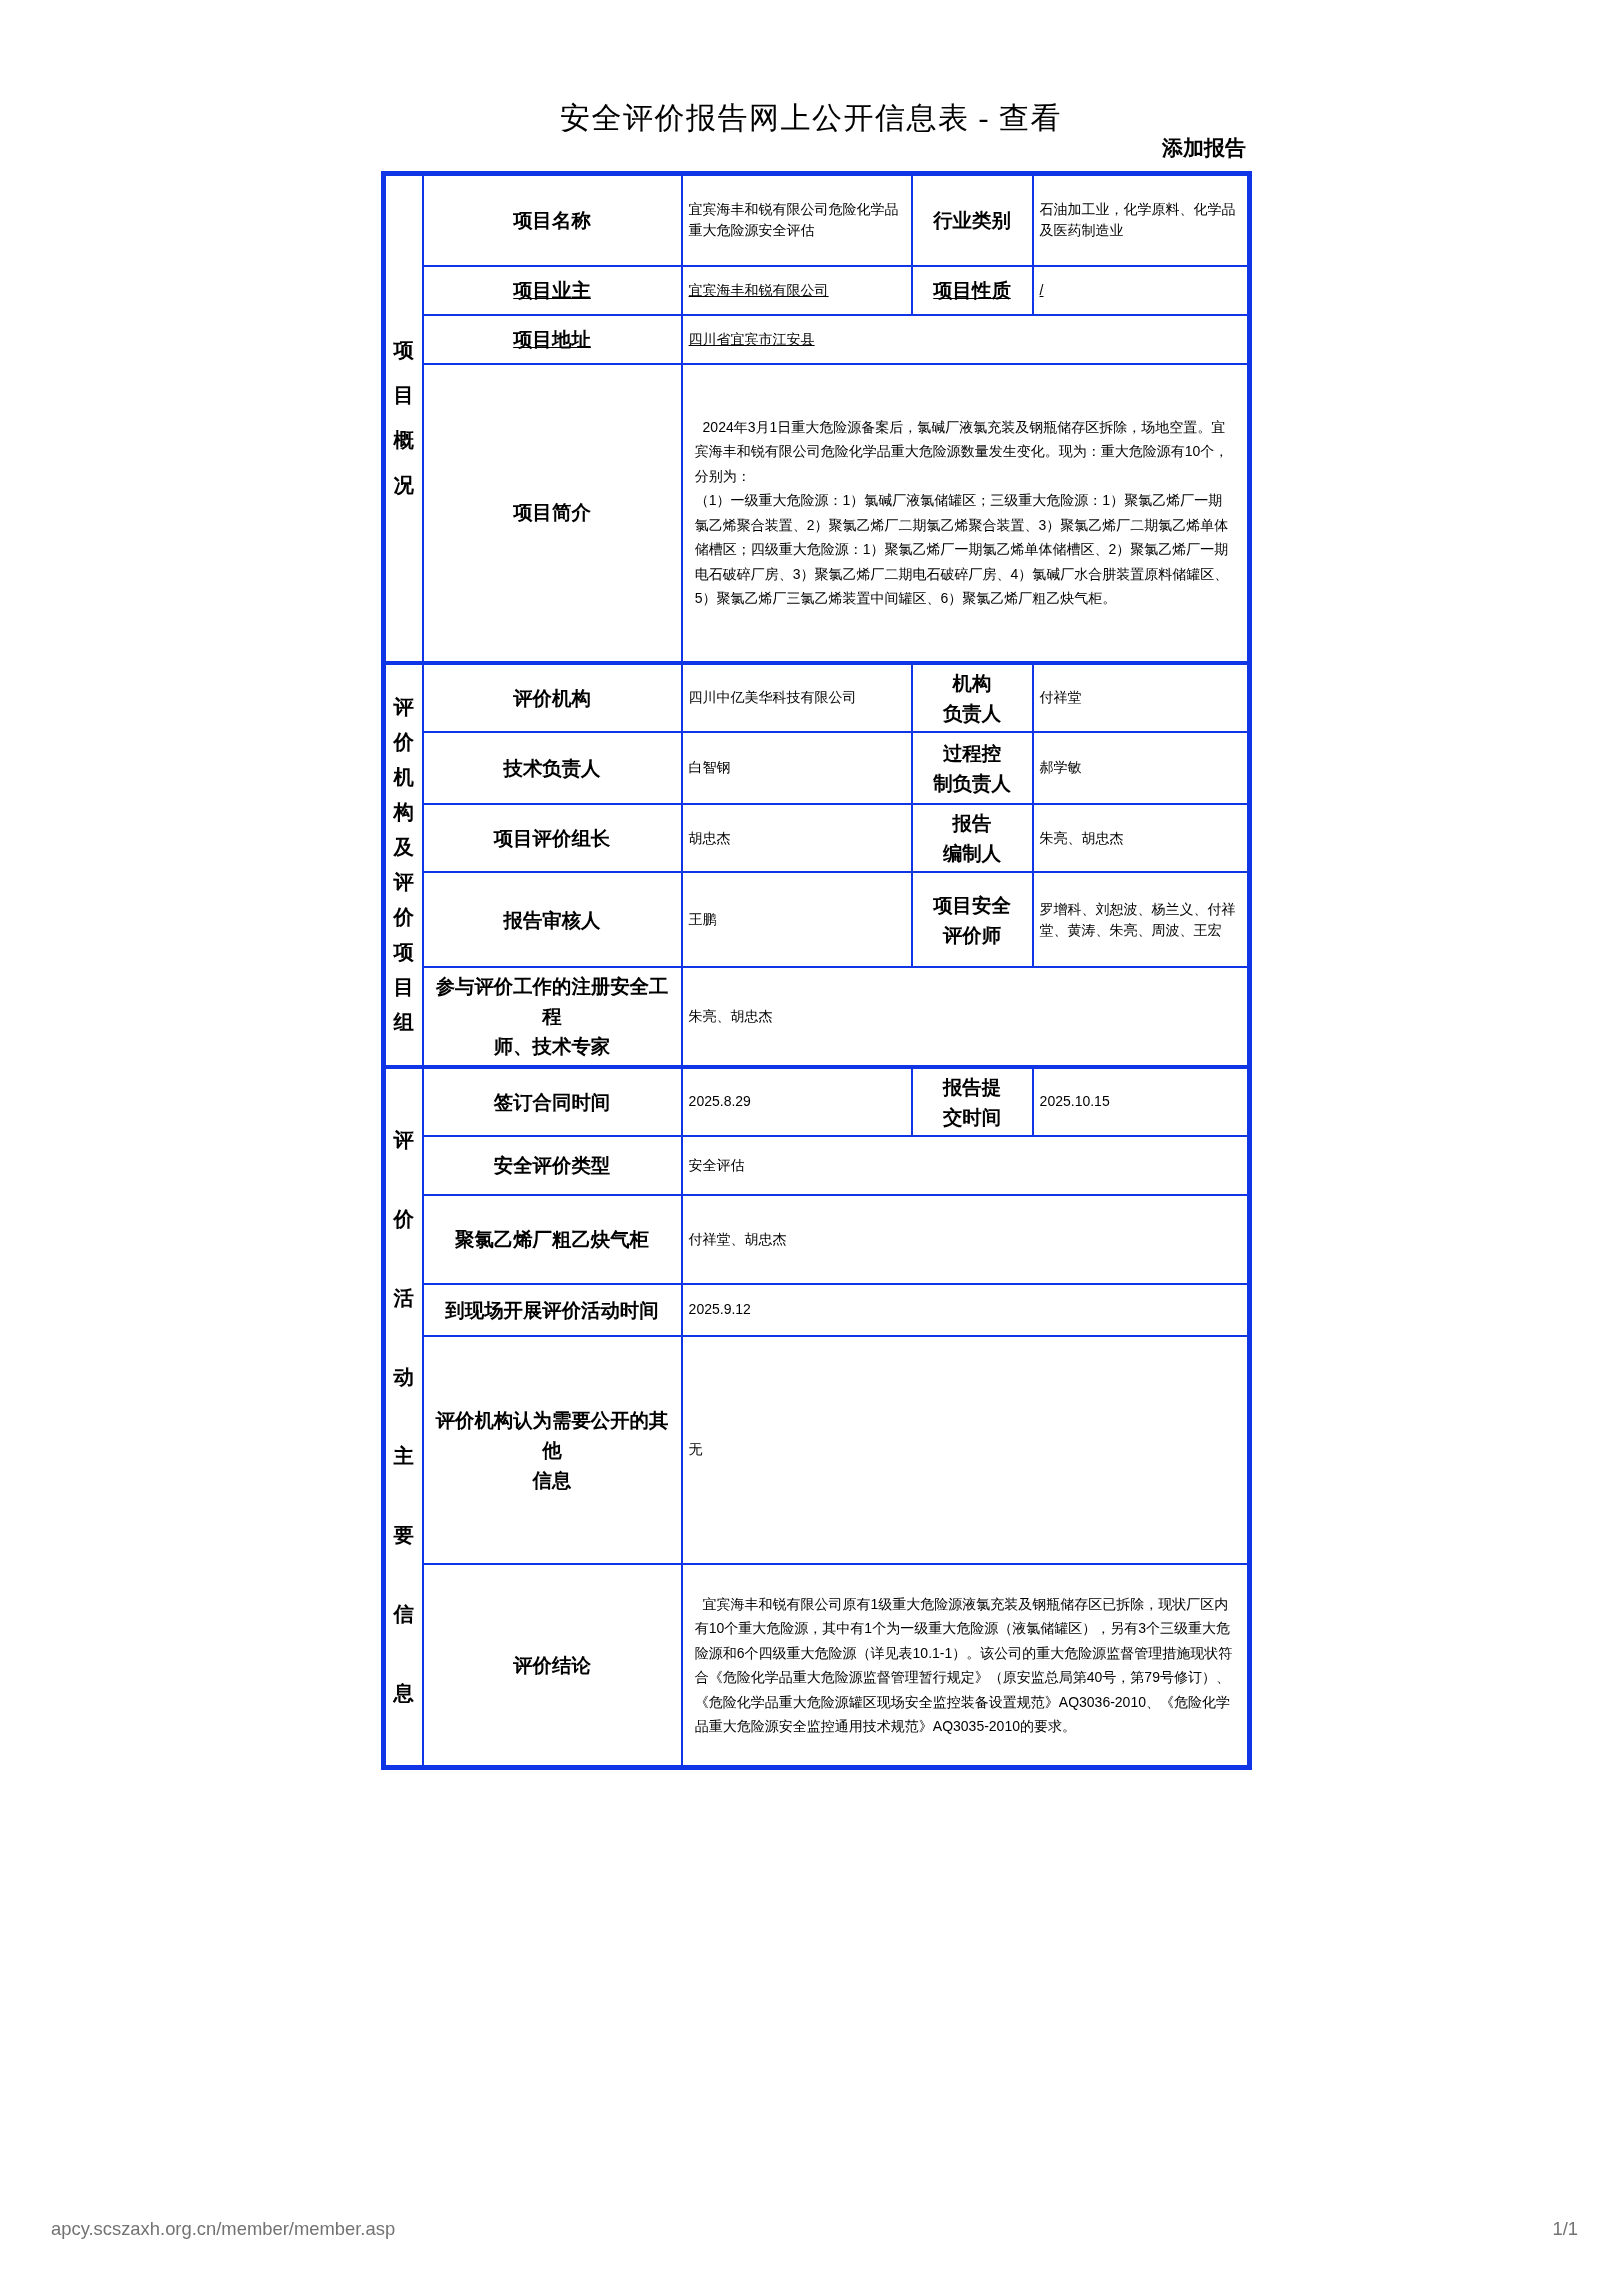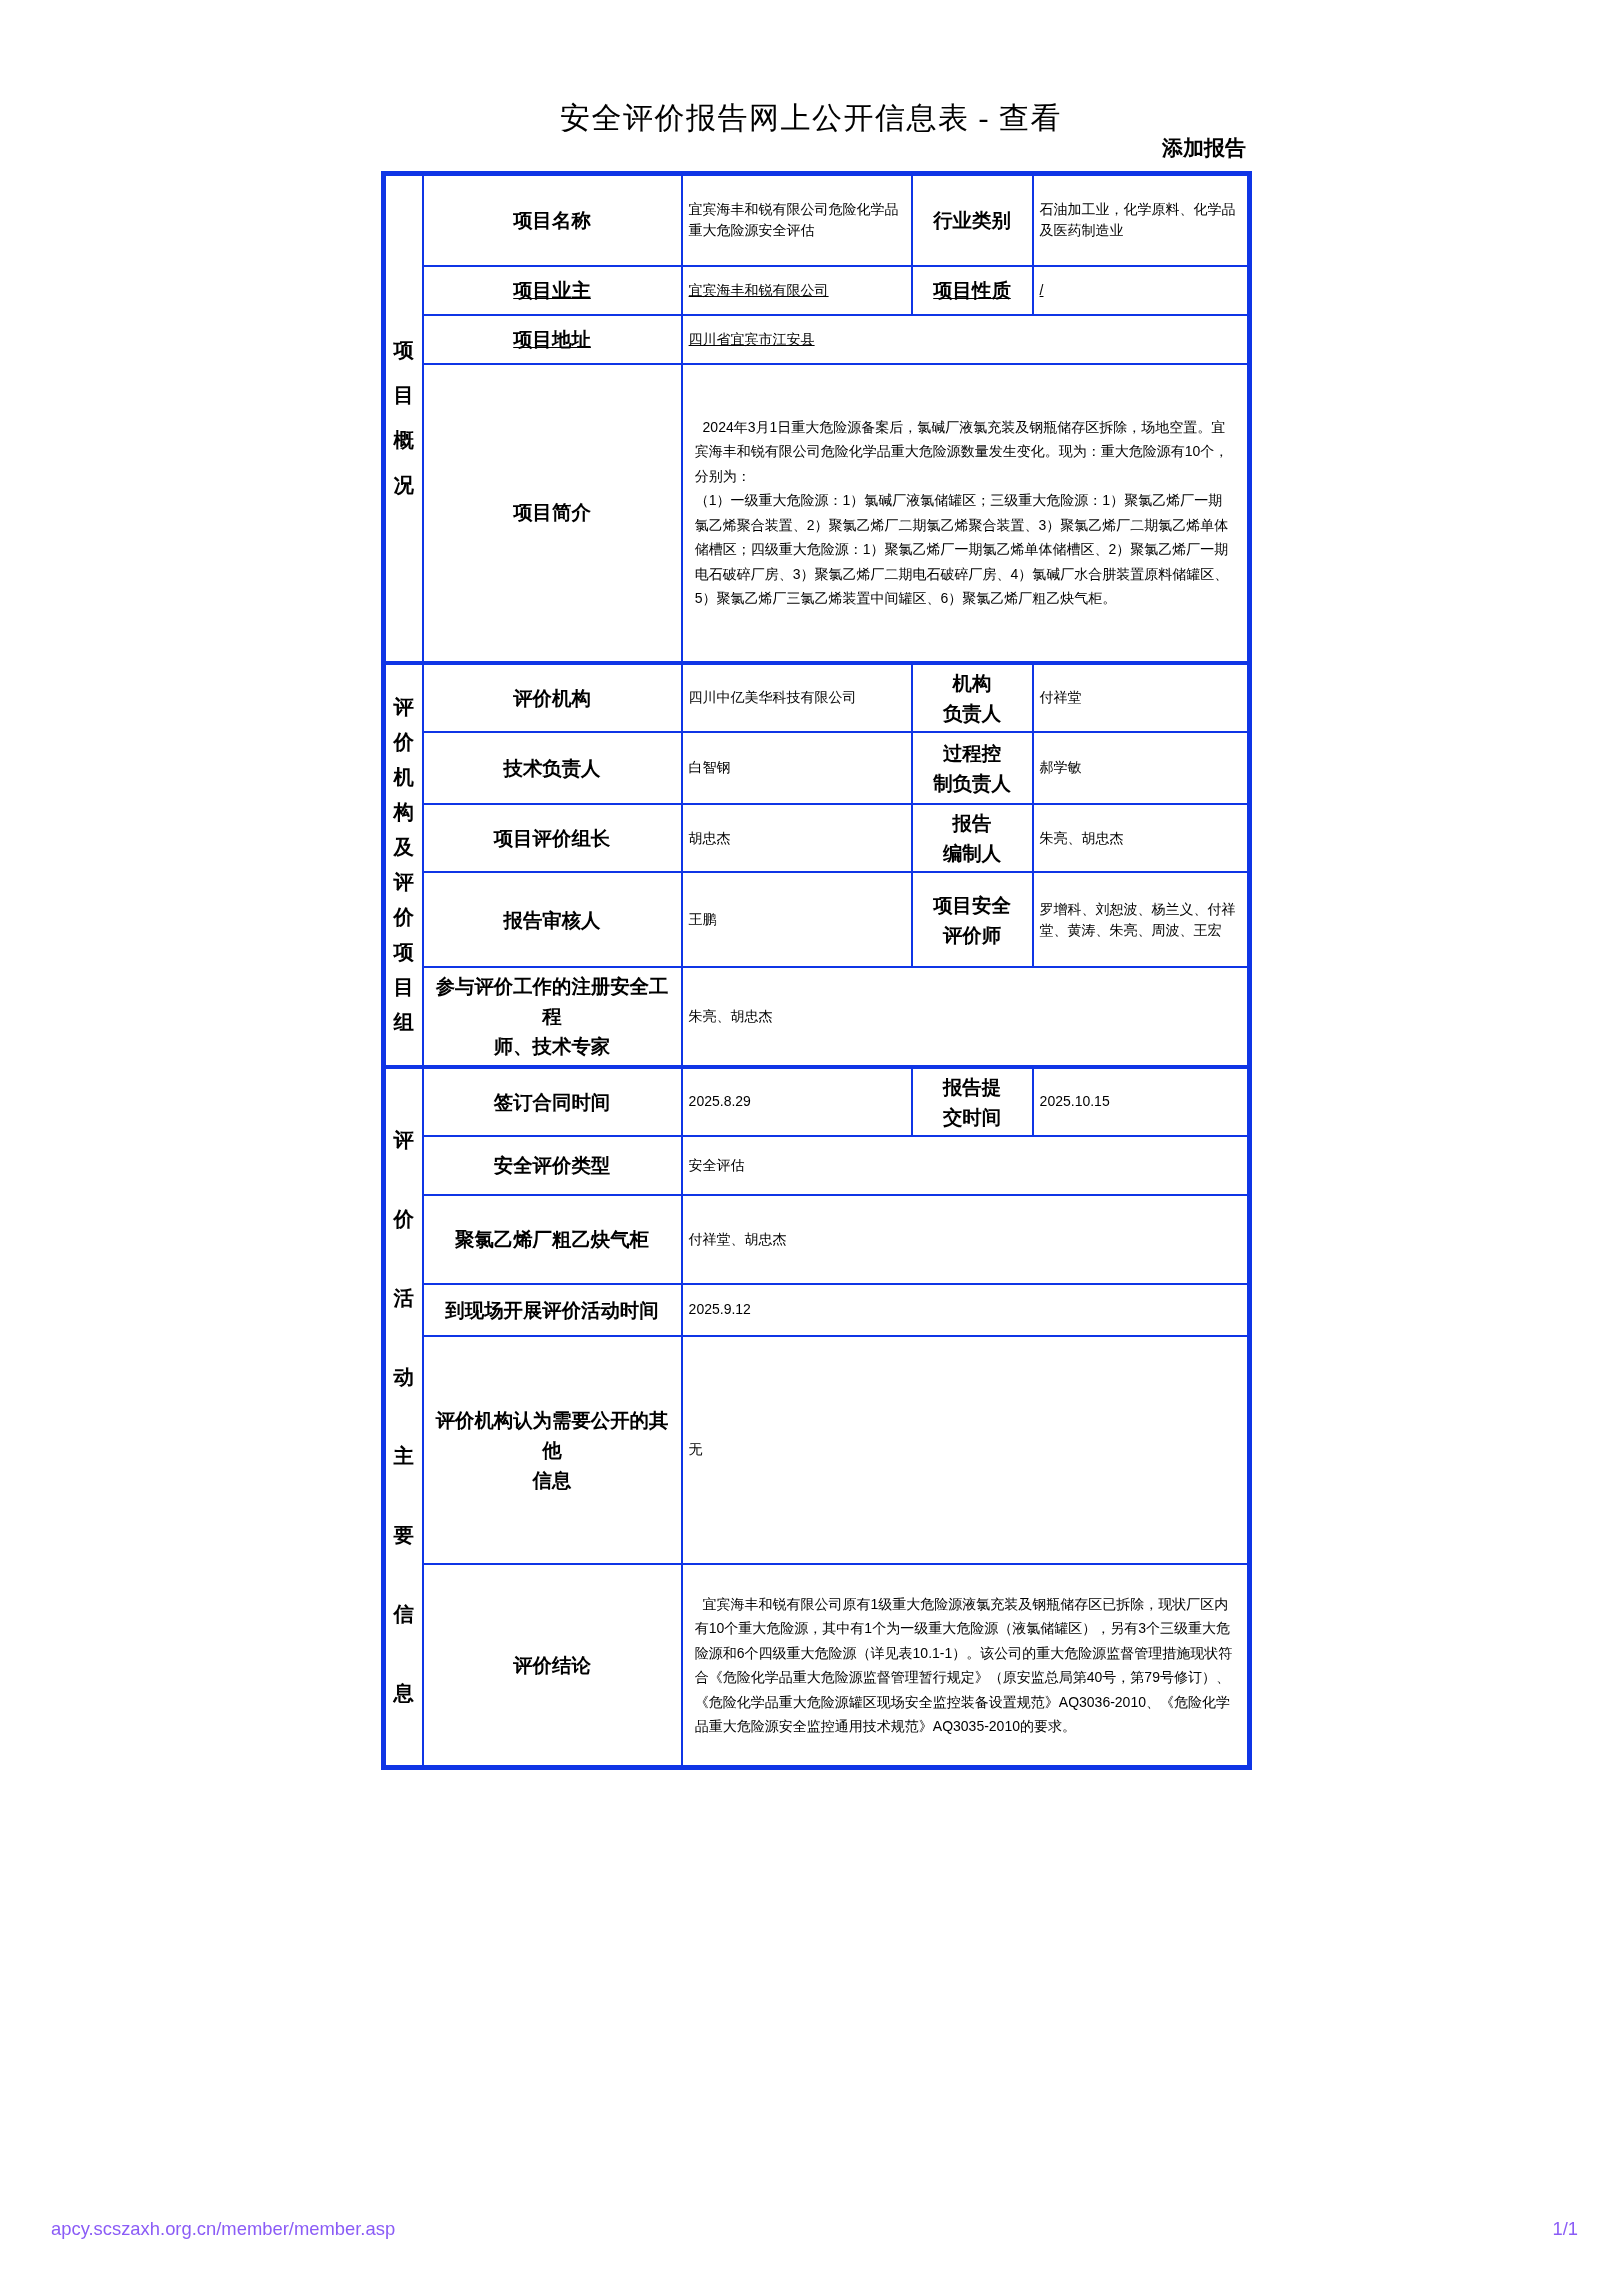--- a/index.html
+++ b/index.html
@@ -60,21 +60,21 @@
   
   tr.h180 { height: 92px; } tr.h95  { height: 49px; text-decoration: underline;  } tr.h585 { height: 299px; }
   tr.h105 { height: 54px; } tr.h140 { height: 72px; } tr.h120 { height: 61px; }
   tr.h185 { height: 95px; } tr.h130 { height: 66px; } tr.h125 { height: 64px; }
   tr.h100 { height: 59px; } tr.h175 { height: 89px; } tr.h85  { height: 52px;  }
   tr.h360 { height: 228px; } tr.h400 { height: 204px; }
   .footer {
     position: absolute; top: 2218px; left: 0; width: 100%;
     padding: 0 44px 0 51px;
     display: flex; justify-content: space-between;
-    font-size: 18.4px; color: #8b5cf6;
+    font-size: 18.4px; color: #737373;
   }
 </style>
 </head>
 <body>
 
 <h1 class="page-title">安全评价报告网上公开信息表 - 查看</h1>
 
 <a class="add-report" href="#">添加报告</a>
 
 <table class="report">

